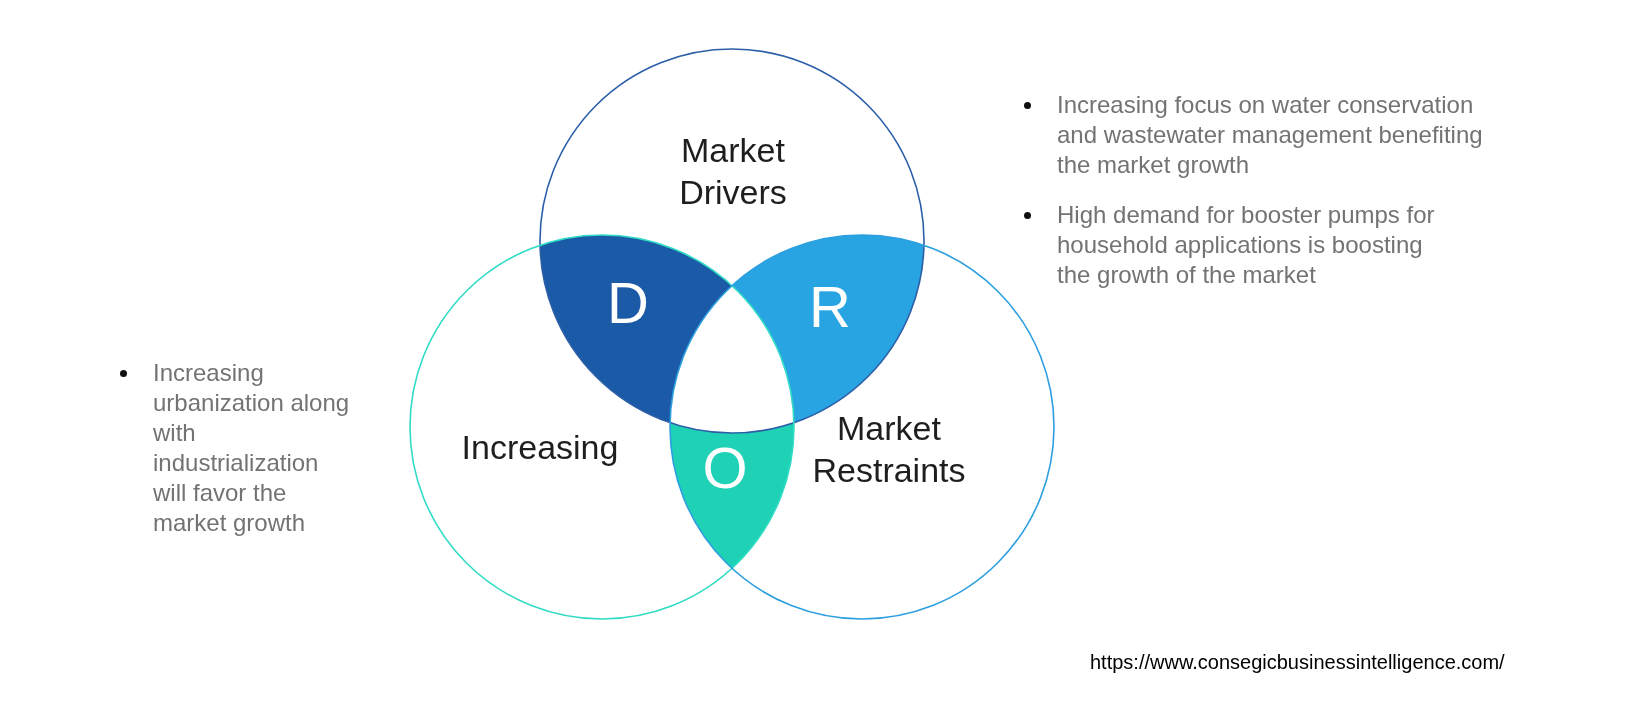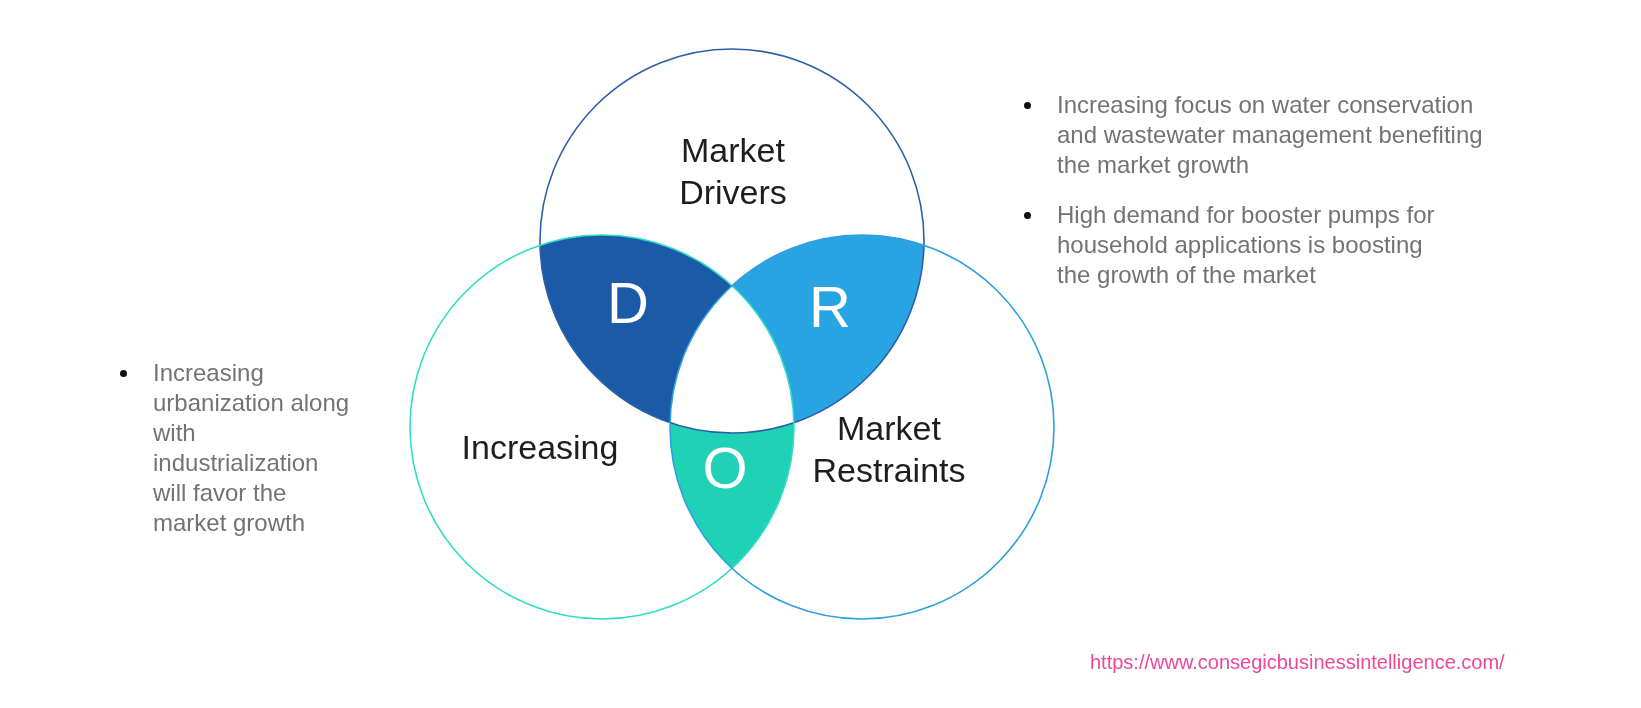--- a/index.html
+++ b/index.html
@@ -27,21 +27,21 @@
   .bullet-dot {
     width:7px; height:7px; border-radius:50%; background:#101010;
     margin-top:12px; flex:none;
   }
   .bullet-text {
     margin-left:26px; white-space:pre-line;
     font-size:24px; line-height:30px; font-weight:400;
   }
   .footer-url {
     position:absolute; left:1090px; top:650px;
-    font-size:20px; line-height:24px; color:#ec4899;
+    font-size:20px; line-height:24px; color:#000000;
   }
 </style>
 </head>
 <body>
 
 <div class="stage">
 
   <svg class="venn" width="1641" height="708" viewBox="0 0 1641 708">
     <defs>
       <clipPath id="clipOpportunity">

